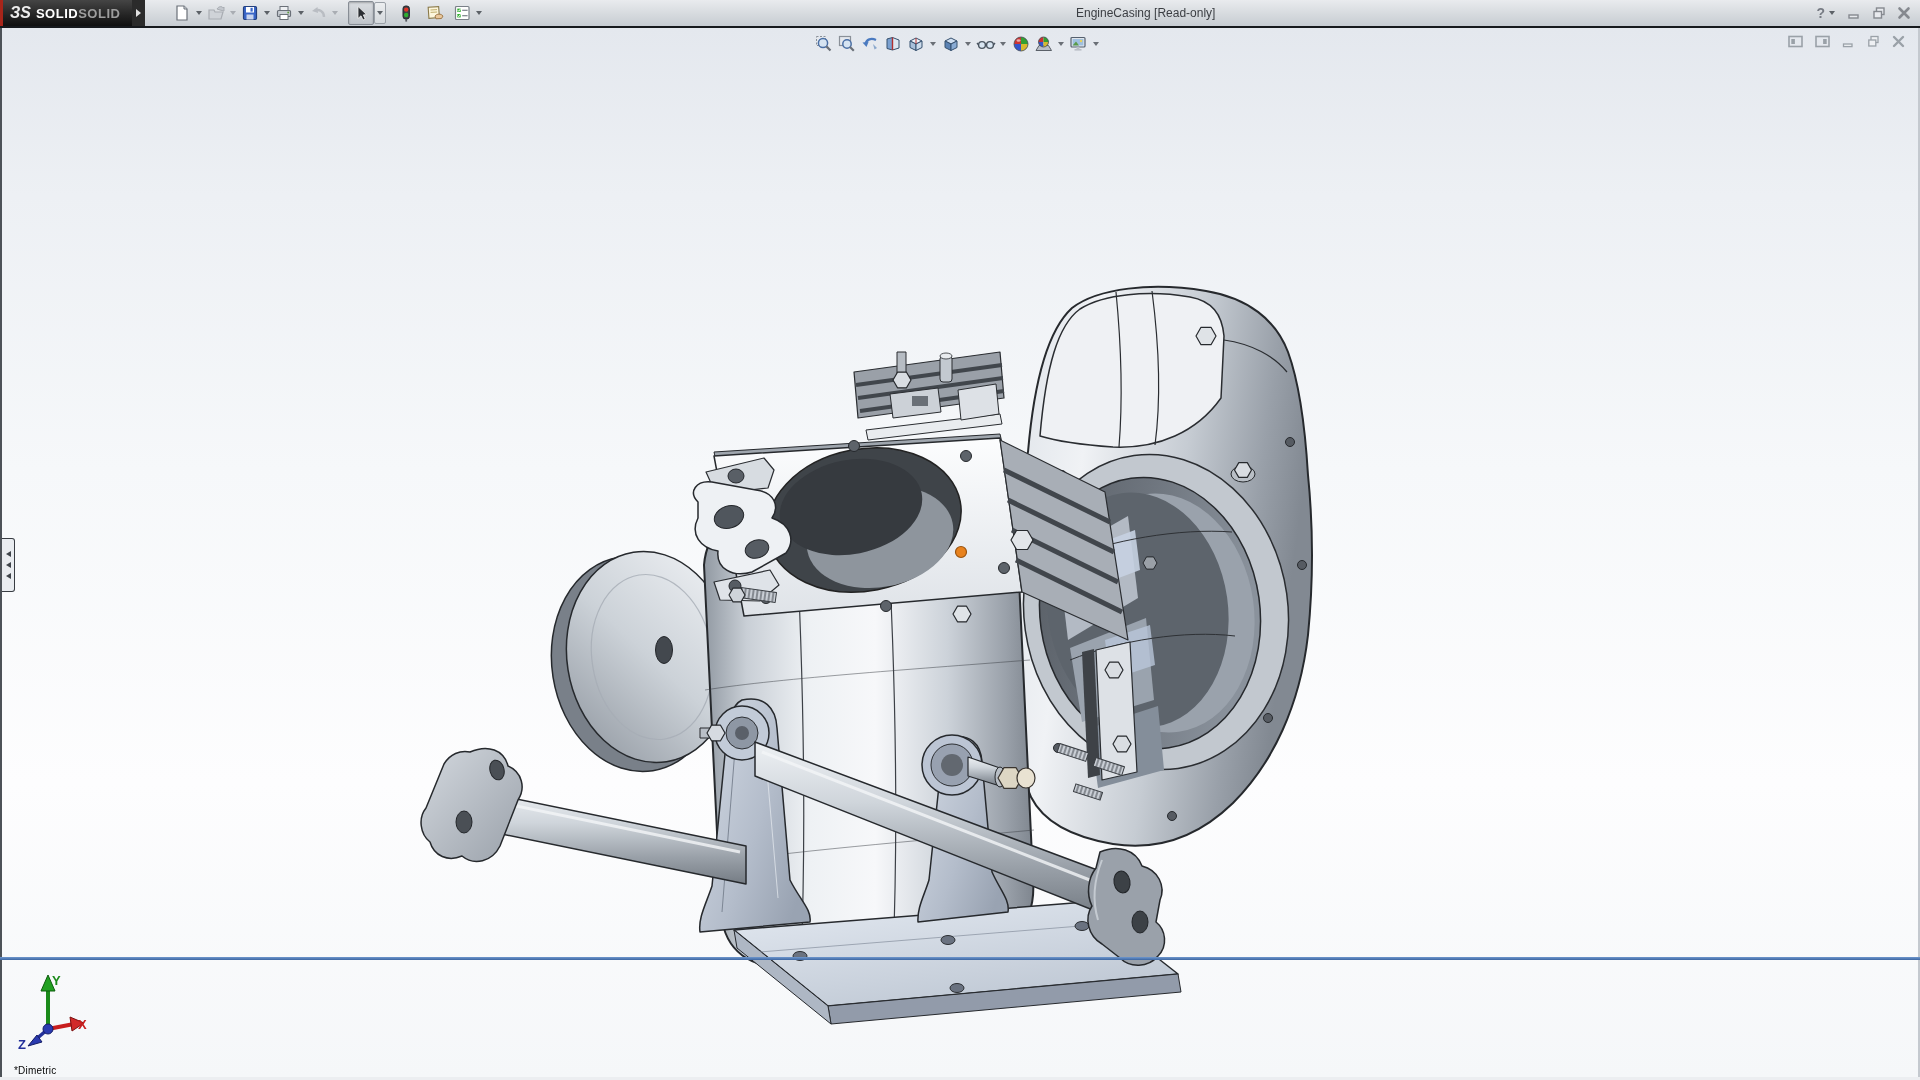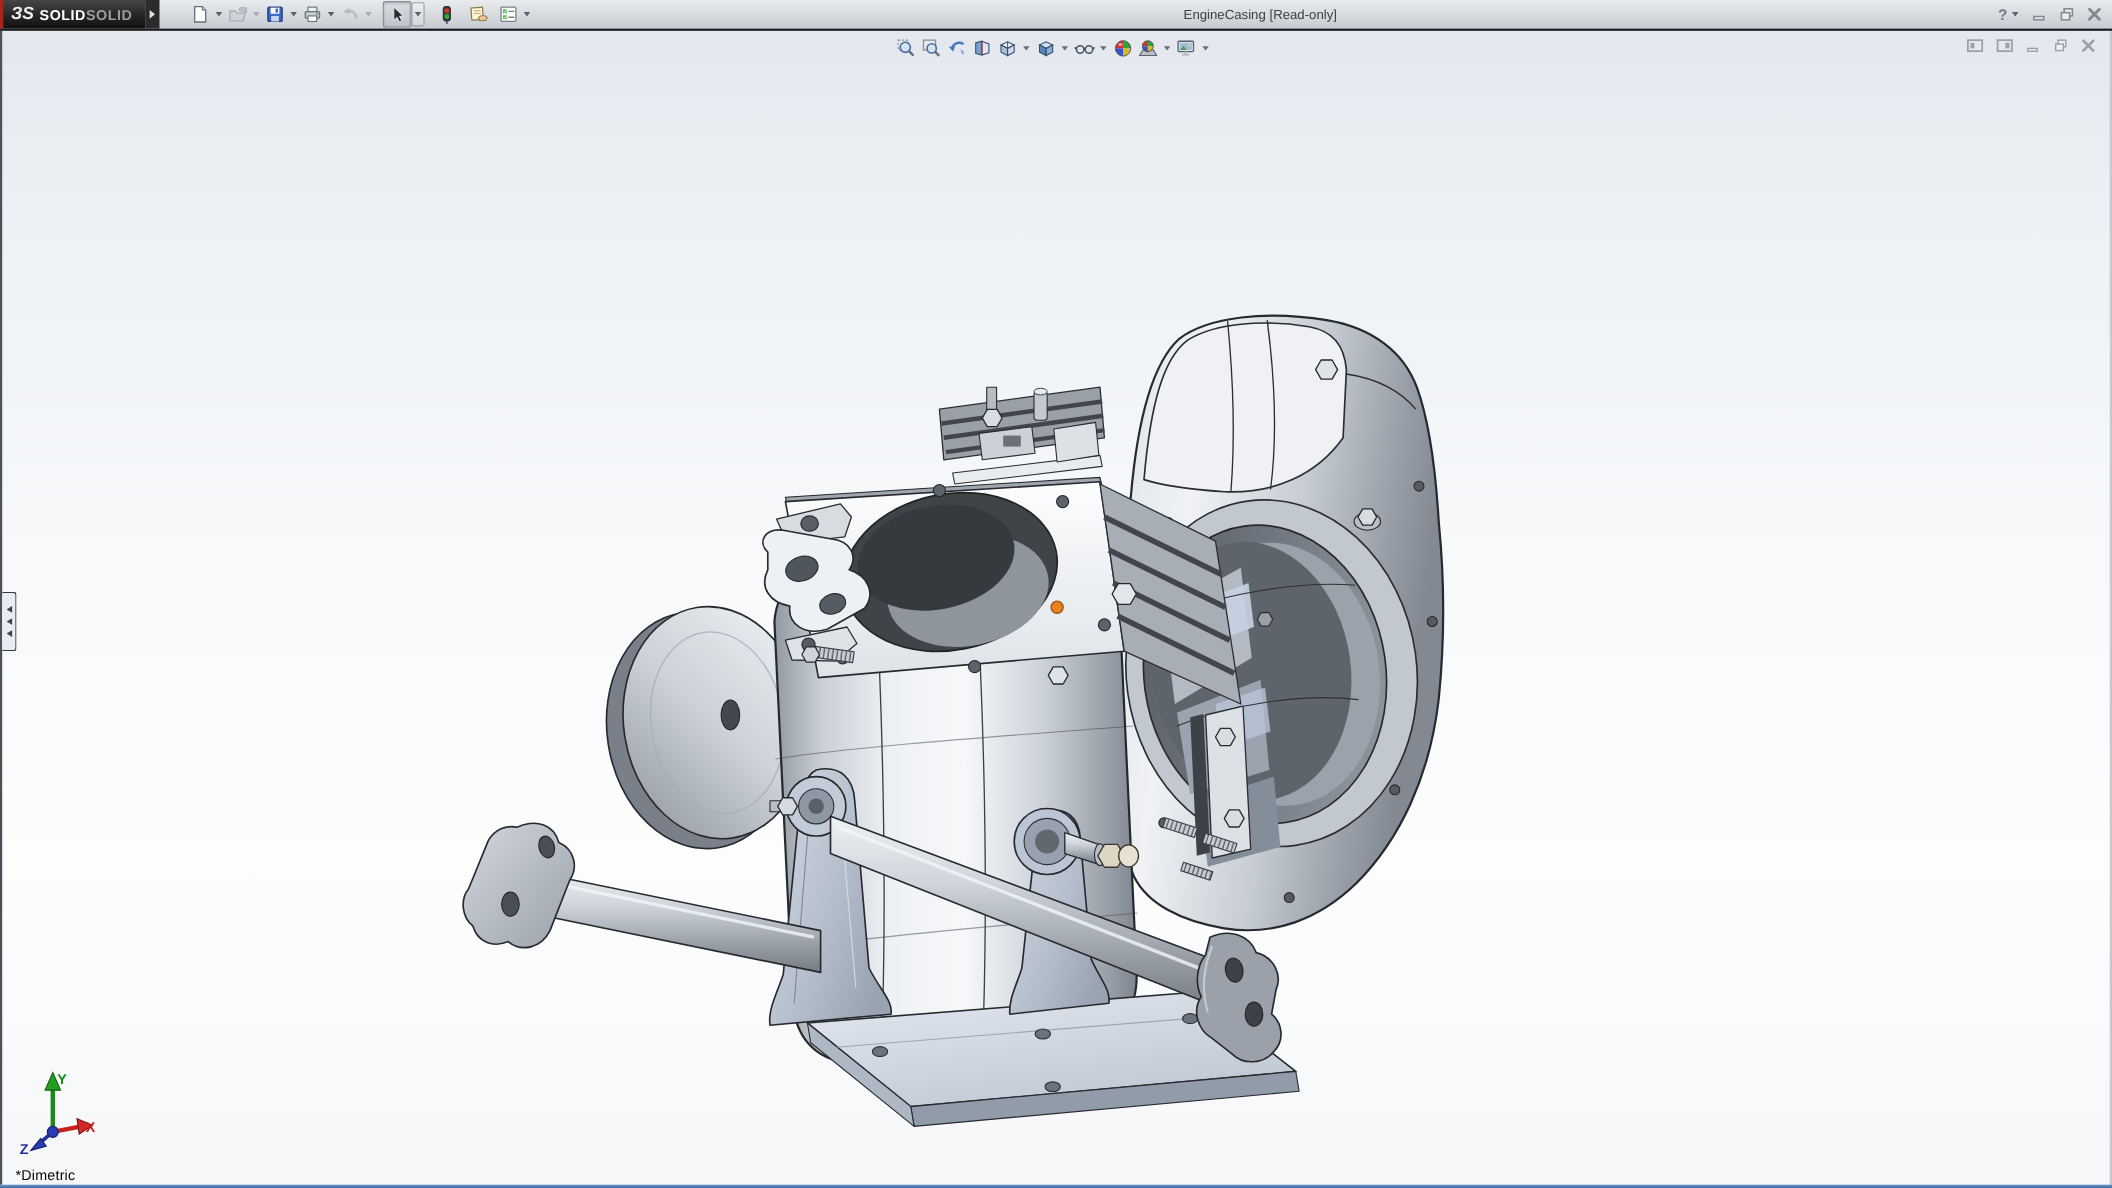--- a/index.html
+++ b/index.html
@@ -1,17 +1,17 @@
 <!DOCTYPE html>
 <html><head>
 <meta charset="utf-8">
 <style>
   html,body{margin:0;padding:0;width:1920px;height:1080px;overflow:hidden;
     font-family:"Liberation Sans", sans-serif;background:#eceef1;}
-  .app{position:relative;width:1920px;height:1080px;background:#eceef1;}
+  .app{position:relative;width:1920px;height:960px;background:#eceef1;}
 
   
   .titlebar{position:absolute;left:0;top:0;width:1920px;height:26px;
     background:linear-gradient(180deg,#e9ebee 0%,#d6dade 55%,#c7ccd2 100%);
     border-bottom:2px solid #16191d;z-index:30;}
   .brand{position:absolute;left:0;top:0;width:132px;height:26px;display:flex;align-items:center;
     background:linear-gradient(180deg,#454545 0%,#232323 60%,#101010 100%);}
   .brand-red{position:absolute;left:0;top:0;width:3px;height:26px;background:#a8251a;}
   .brand-glyph{font-style:italic;font-weight:bold;color:#ededed;font-size:16px;margin-left:10px;}
   .brand-bold{color:#ffffff;font-weight:bold;font-size:13px;letter-spacing:.5px;margin-left:5px;}
@@ -54,21 +54,21 @@
   .hcaret i{width:0;height:0;border-left:3.5px solid transparent;border-right:3.5px solid transparent;
     border-top:4px solid #6a6f76;}
 
   .pane-tab{position:absolute;left:0;top:510px;width:12px;height:52px;background:#e9ecf0;
     border:1.5px solid #383c42;border-left:none;border-radius:0 3px 3px 0;
     display:flex;flex-direction:column;align-items:center;justify-content:center;z-index:20;}
   .pane-tab i{width:0;height:0;border-top:3.5px solid transparent;border-bottom:3.5px solid transparent;
     border-right:5px solid #3f444a;margin:2.5px 0;}
 
   .triad{position:absolute;left:14px;bottom:26px;z-index:10;}
-  .orient-label{position:absolute;left:12px;bottom:1px;font-size:13px;color:#060606;
+  .orient-label{position:absolute;left:12px;bottom:1px;font-size:10px;color:#060606;
     font-weight:500;z-index:10;letter-spacing:.2px;}
 
   .model-svg{position:absolute;left:0;top:0;width:1916px;height:1049px;}
 </style>
 </head>
 <body>
 
 <div class="app">
 
   <div class="titlebar">

